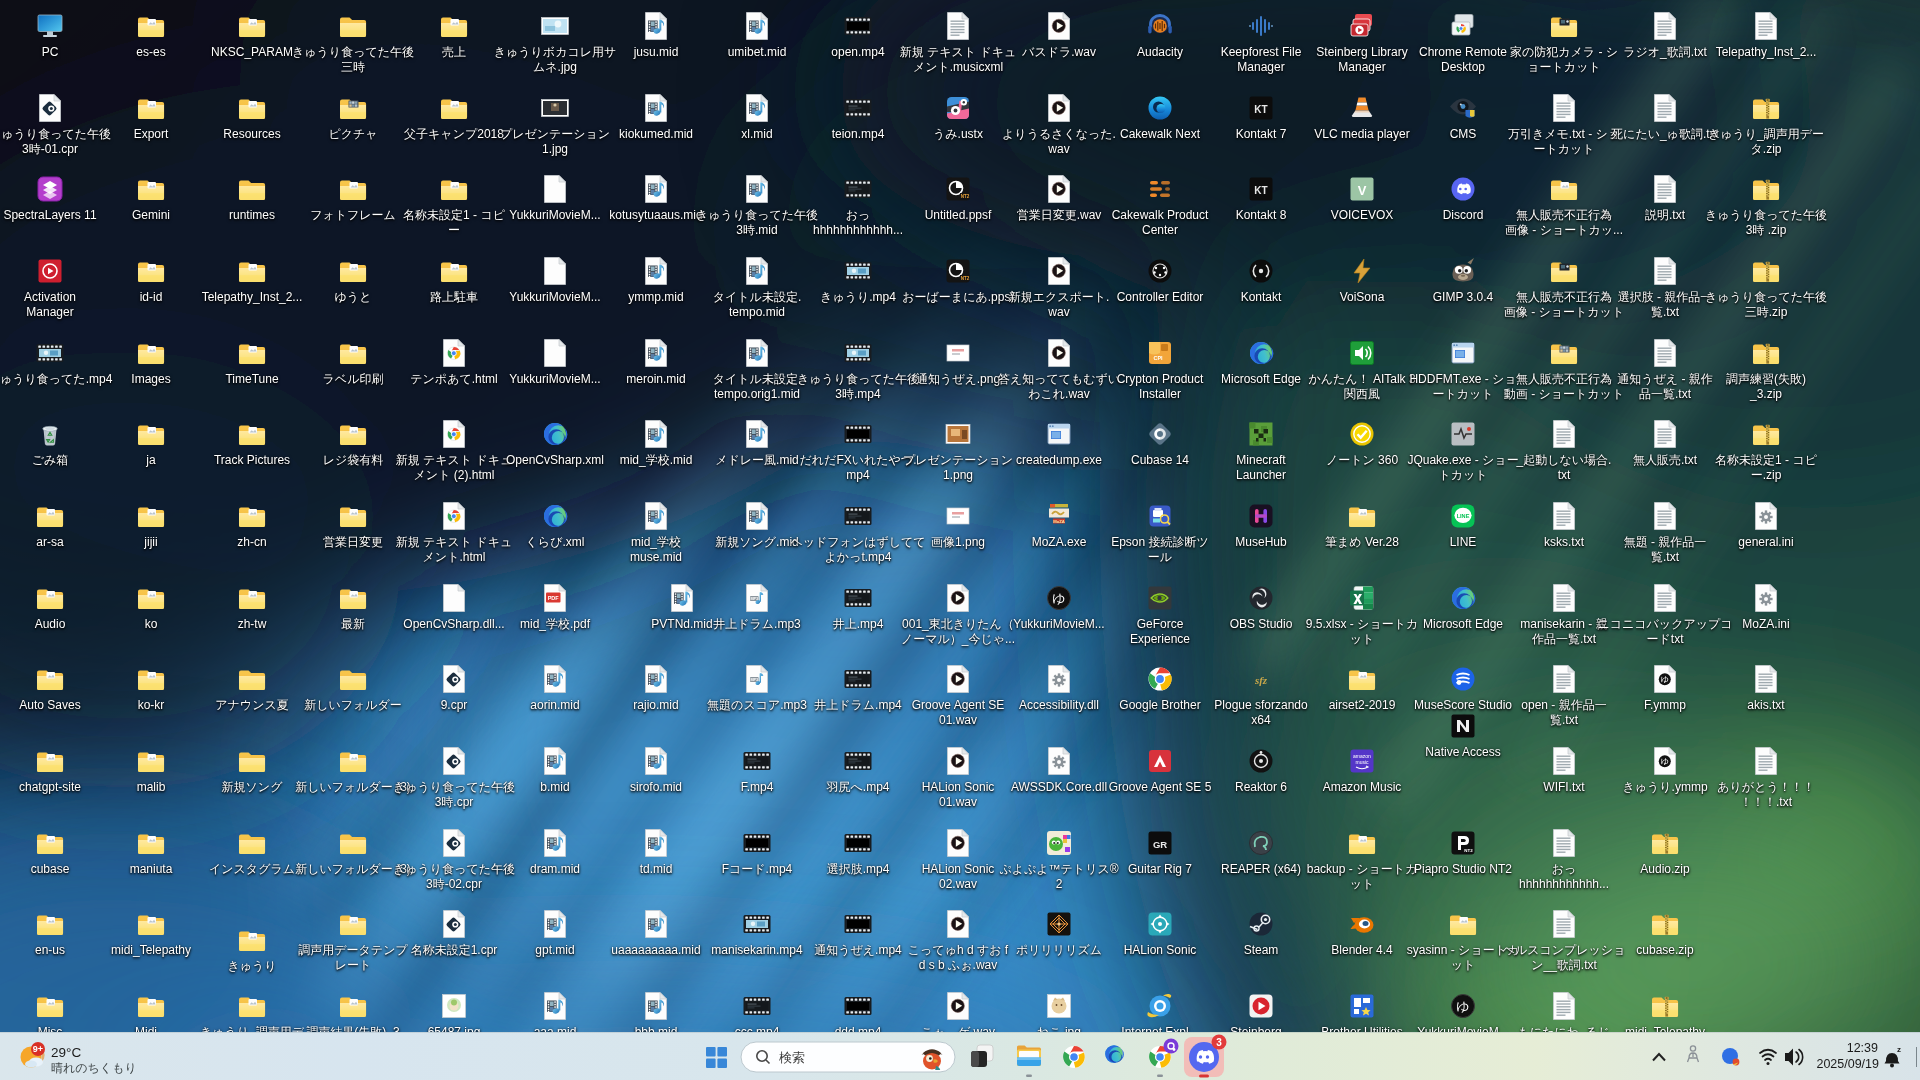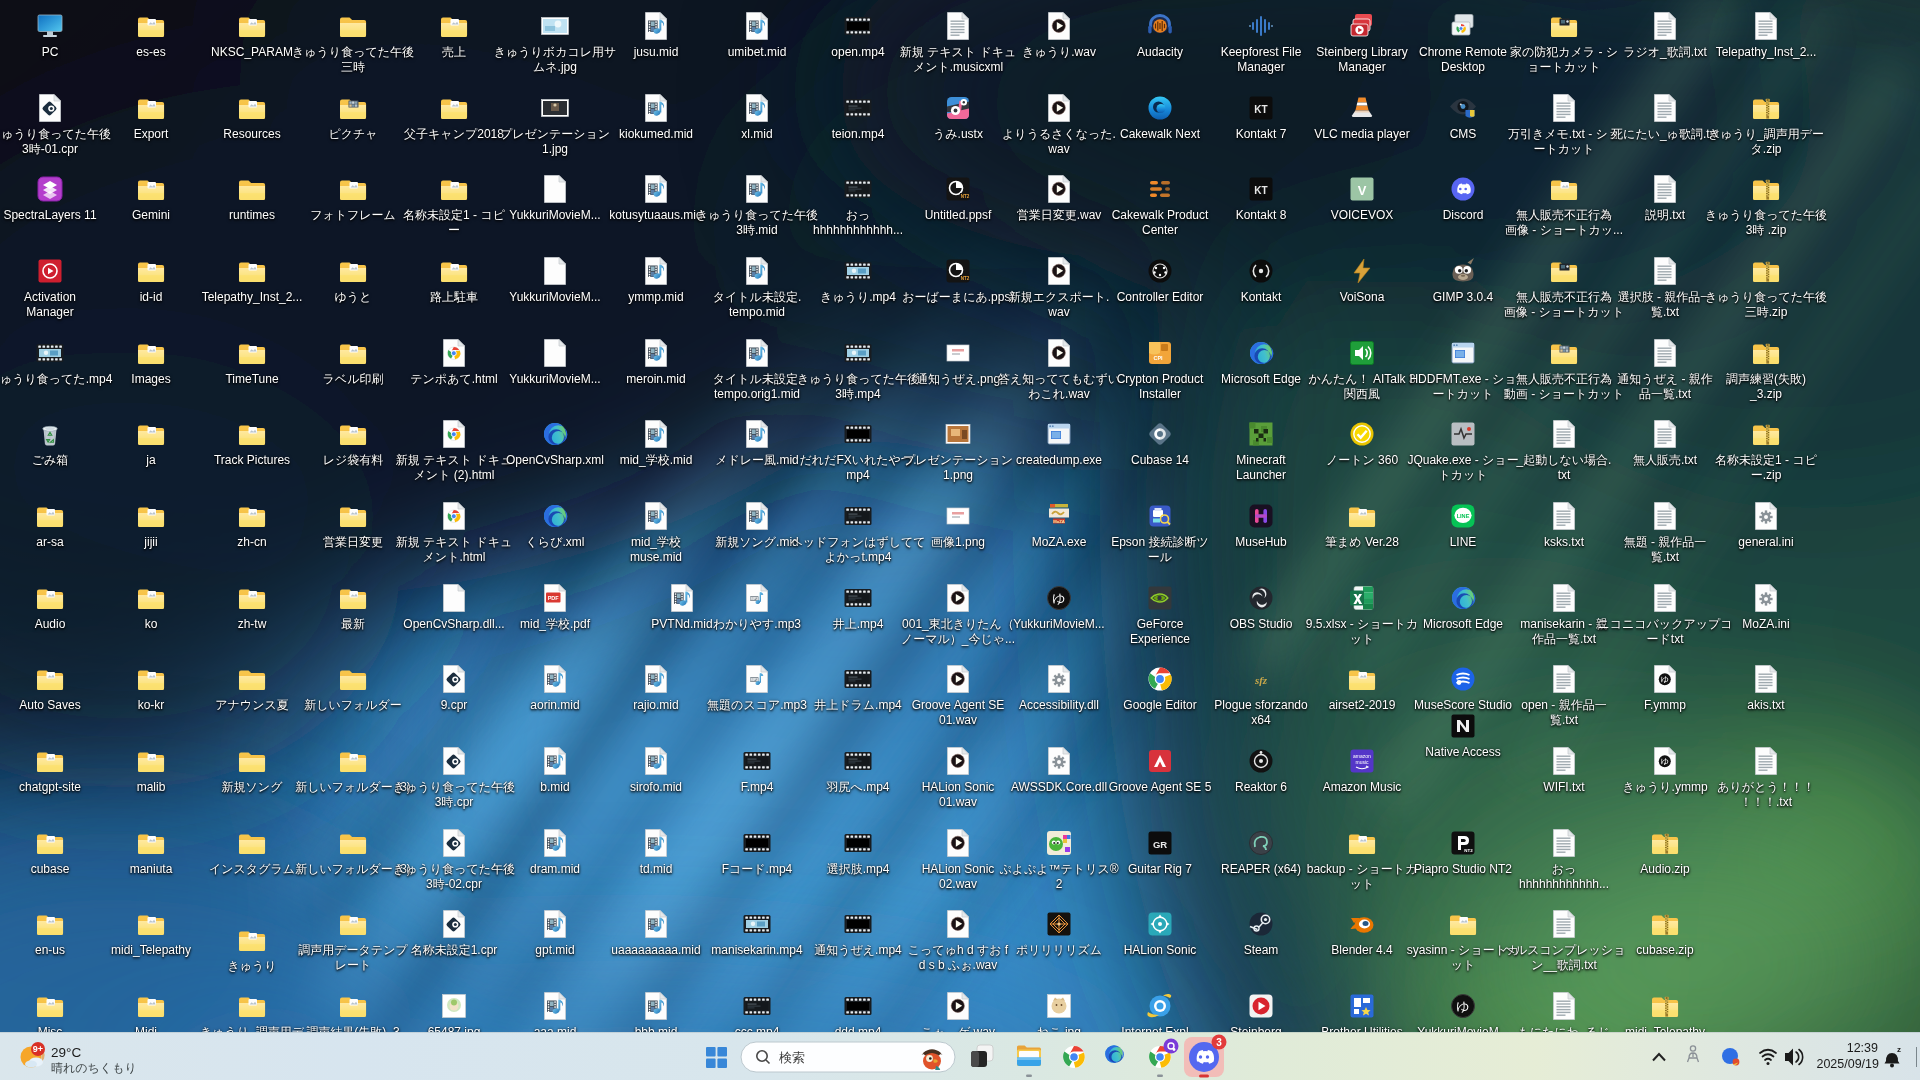--- a/index.html
+++ b/index.html
@@ -796,21 +796,21 @@
 <div class="ic" style="left:908px;top:10px">
       <svg width="32" height="32">
         <use href="#txt"></use>
       </svg>
       <div class="lb">新規 テキスト ドキュ<br>メント.musicxml</div>
     </div>
 <div class="ic" style="left:1009px;top:10px">
       <svg width="32" height="32">
         <use href="#wav"></use>
       </svg>
-      <div class="lb">きゅうり.wav</div>
+      <div class="lb">バスドラ.wav</div>
     </div>
 <div class="ic" style="left:1110px;top:10px">
       <svg width="32" height="32">
         <use href="#audacity"></use>
       </svg>
       <div class="lb">Audacity</div>
     </div>
 <div class="ic" style="left:1211px;top:10px">
       <svg width="32" height="32">
         <use href="#keepf"></use>
@@ -1534,21 +1534,21 @@
 <div class="ic" style="left:632px;top:582px">
       <svg width="32" height="32">
         <use href="#mid"></use>
       </svg>
       <div class="lb">PVTNd.mid</div>
     </div>
 <div class="ic" style="left:707px;top:582px">
       <svg width="32" height="32">
         <use href="#mp3"></use>
       </svg>
-      <div class="lb">わかりやす.mp3</div>
+      <div class="lb">井上ドラム.mp3</div>
     </div>
 <div class="ic" style="left:808px;top:582px">
       <svg width="32" height="32">
         <use href="#filmd"></use>
       </svg>
       <div class="lb">井上.mp4</div>
     </div>
 <div class="ic" style="left:908px;top:582px">
       <svg width="32" height="32">
         <use href="#wav"></use>
@@ -1666,21 +1666,21 @@
 <div class="ic" style="left:1009px;top:663px">
       <svg width="32" height="32">
         <use href="#gear"></use>
       </svg>
       <div class="lb">Accessibility.dll</div>
     </div>
 <div class="ic" style="left:1110px;top:663px">
       <svg width="32" height="32">
         <use href="#chrome"></use>
       </svg>
-      <div class="lb">Google Editor</div>
+      <div class="lb">Google Brother</div>
     </div>
 <div class="ic" style="left:1211px;top:663px">
       <svg width="32" height="32">
         <use href="#sfz"></use>
       </svg>
       <div class="lb">Plogue sforzando<br>x64</div>
     </div>
 <div class="ic" style="left:1312px;top:663px">
       <svg width="32" height="32">
         <use href="#fimg"></use>

